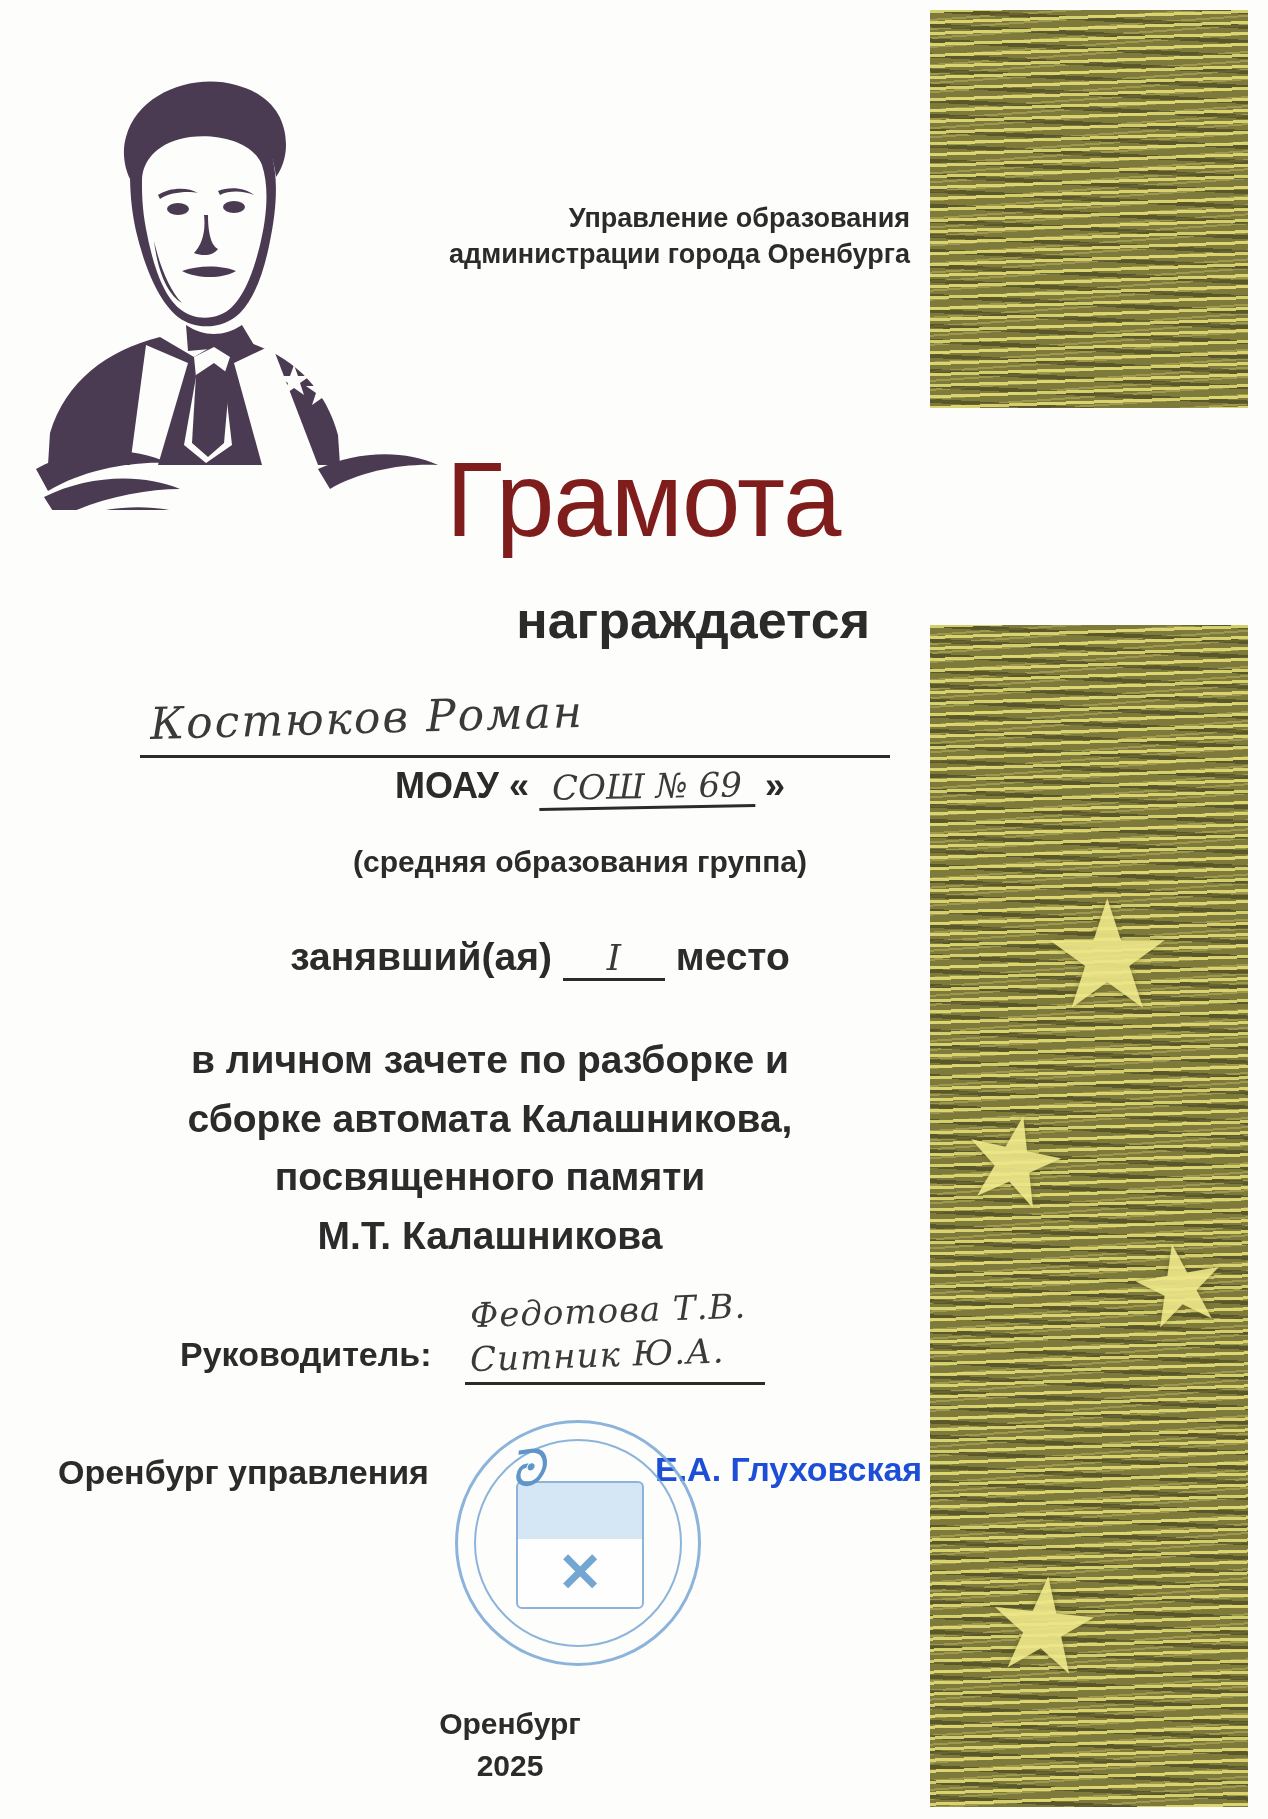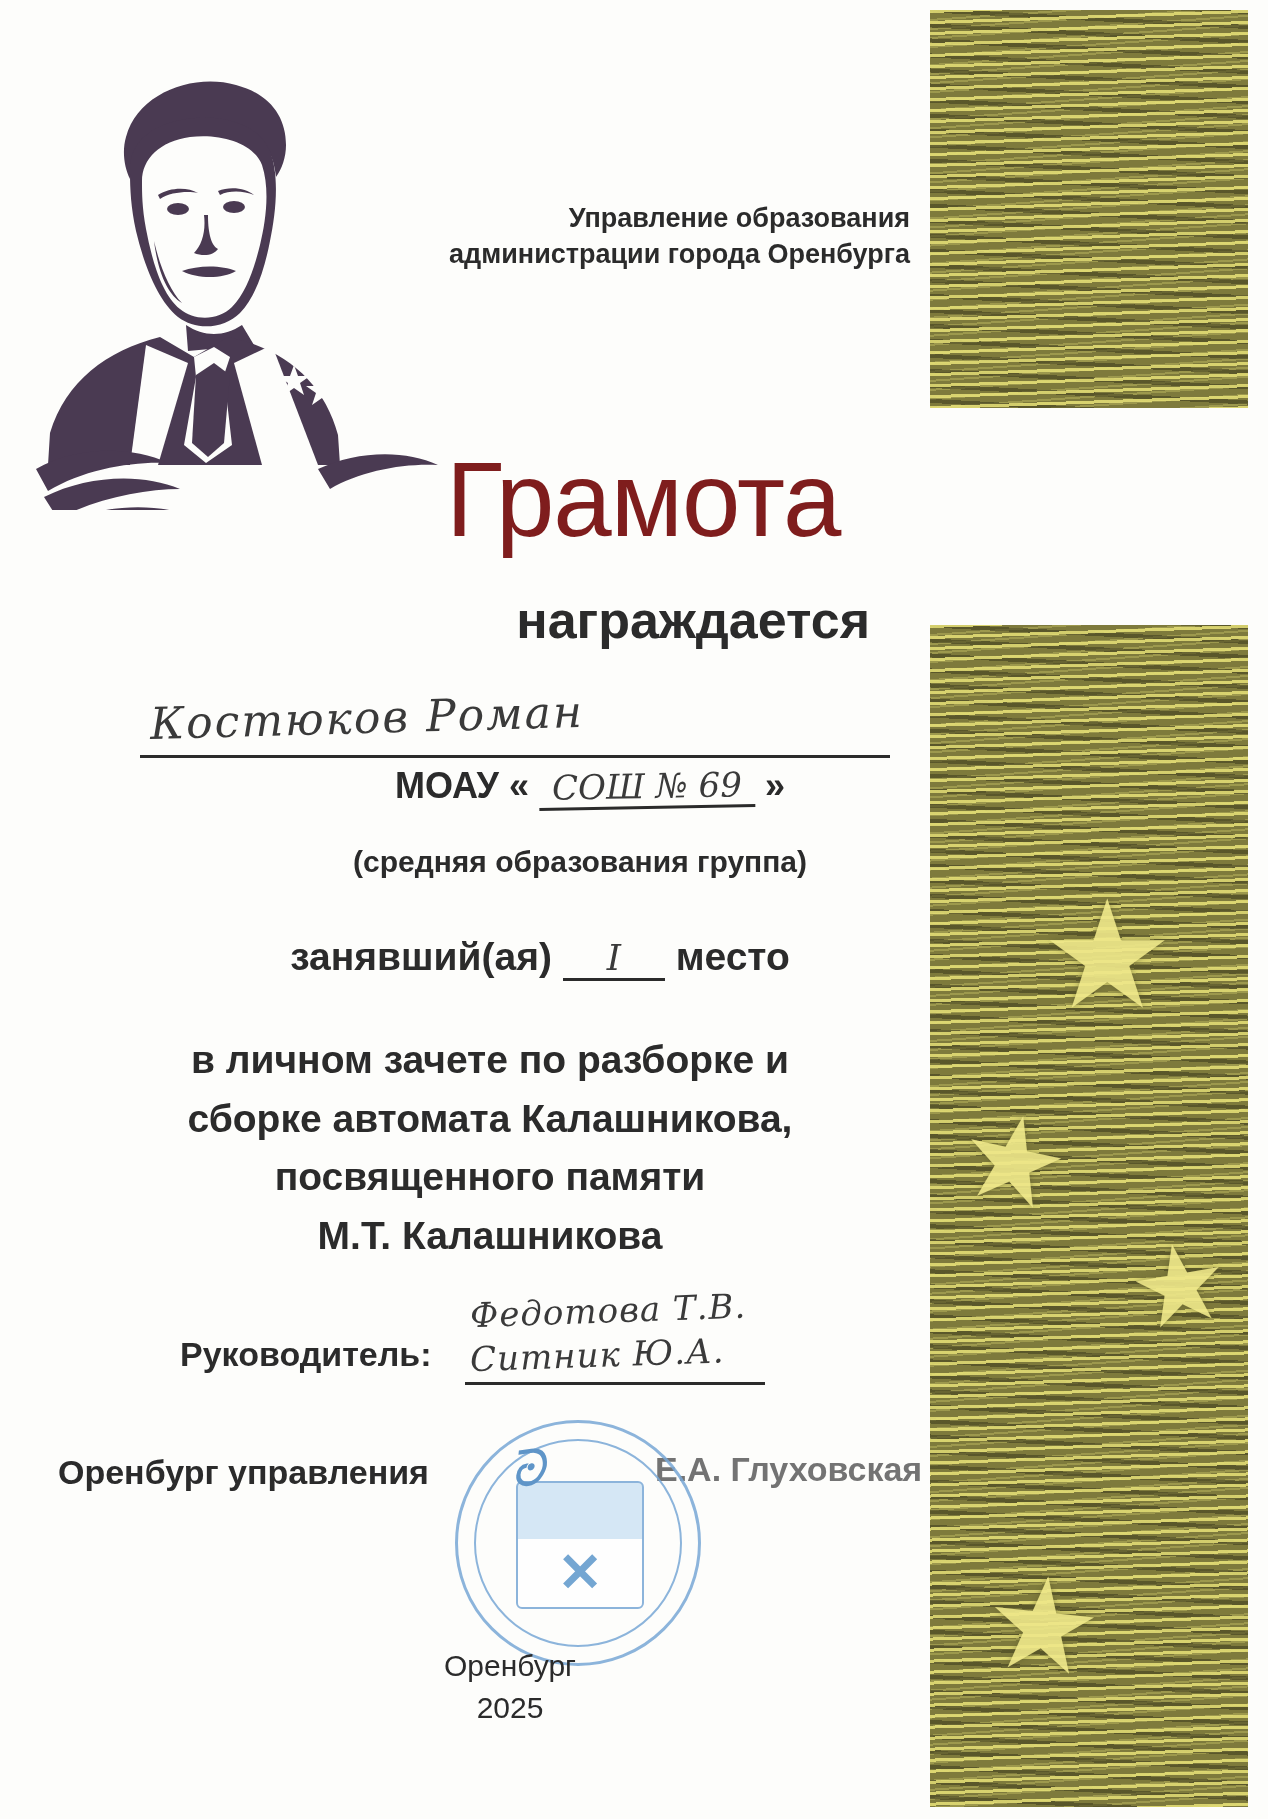--- a/index.html
+++ b/index.html
@@ -206,21 +206,21 @@
     font-size: 34px;
     font-weight: bold;
     line-height: 1.35;
     color: #2b2b2b;
   }
   #chief-name {
     position: absolute;
     left: 655px; top: 1450px;
     font-size: 34px;
     font-weight: bold;
-    color: #737373;
+    color: #1d4ed8;
     white-space: nowrap;
   }
 
   
   #stamp {
     position: absolute;
     left: 455px; top: 1420px;
     width: 240px; height: 240px;
     border-radius: 50%;
     border: 3px solid #79a8d6;
@@ -258,25 +258,25 @@
     font-size: 50px;
     color: #5f95c8;
     transform: rotate(-8deg);
     font-family: "DejaVu Serif", serif;
     font-style: italic;
   }
 
   
   #footer {
     position: absolute;
-    left: 300px; top: 1645px;
+    left: 300px; top: 1703px;
     width: 420px;
     text-align: center;
     font-size: 30px;
-    font-weight: normal;
+    font-weight: bold;
     line-height: 1.4;
     color: #2b2b2b;
   }
 </style>
 </head>
 <body>
 
 <div id="page">
 
   <div class="ribbon" id="ribbon-top">

